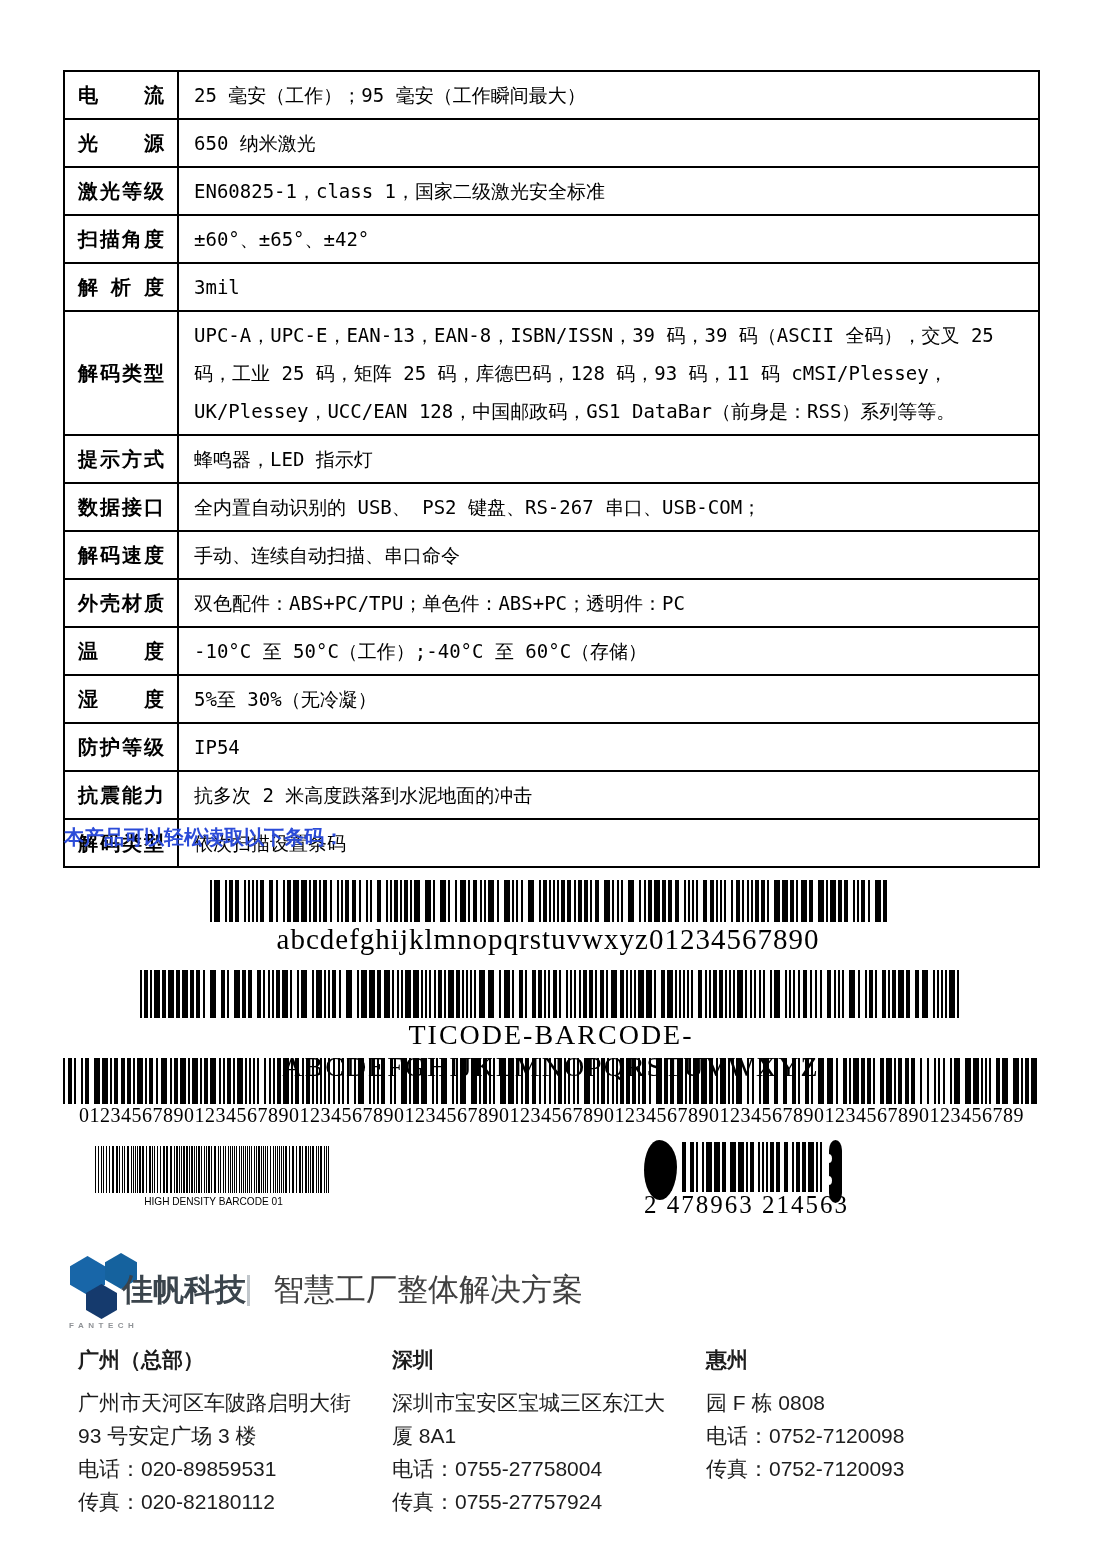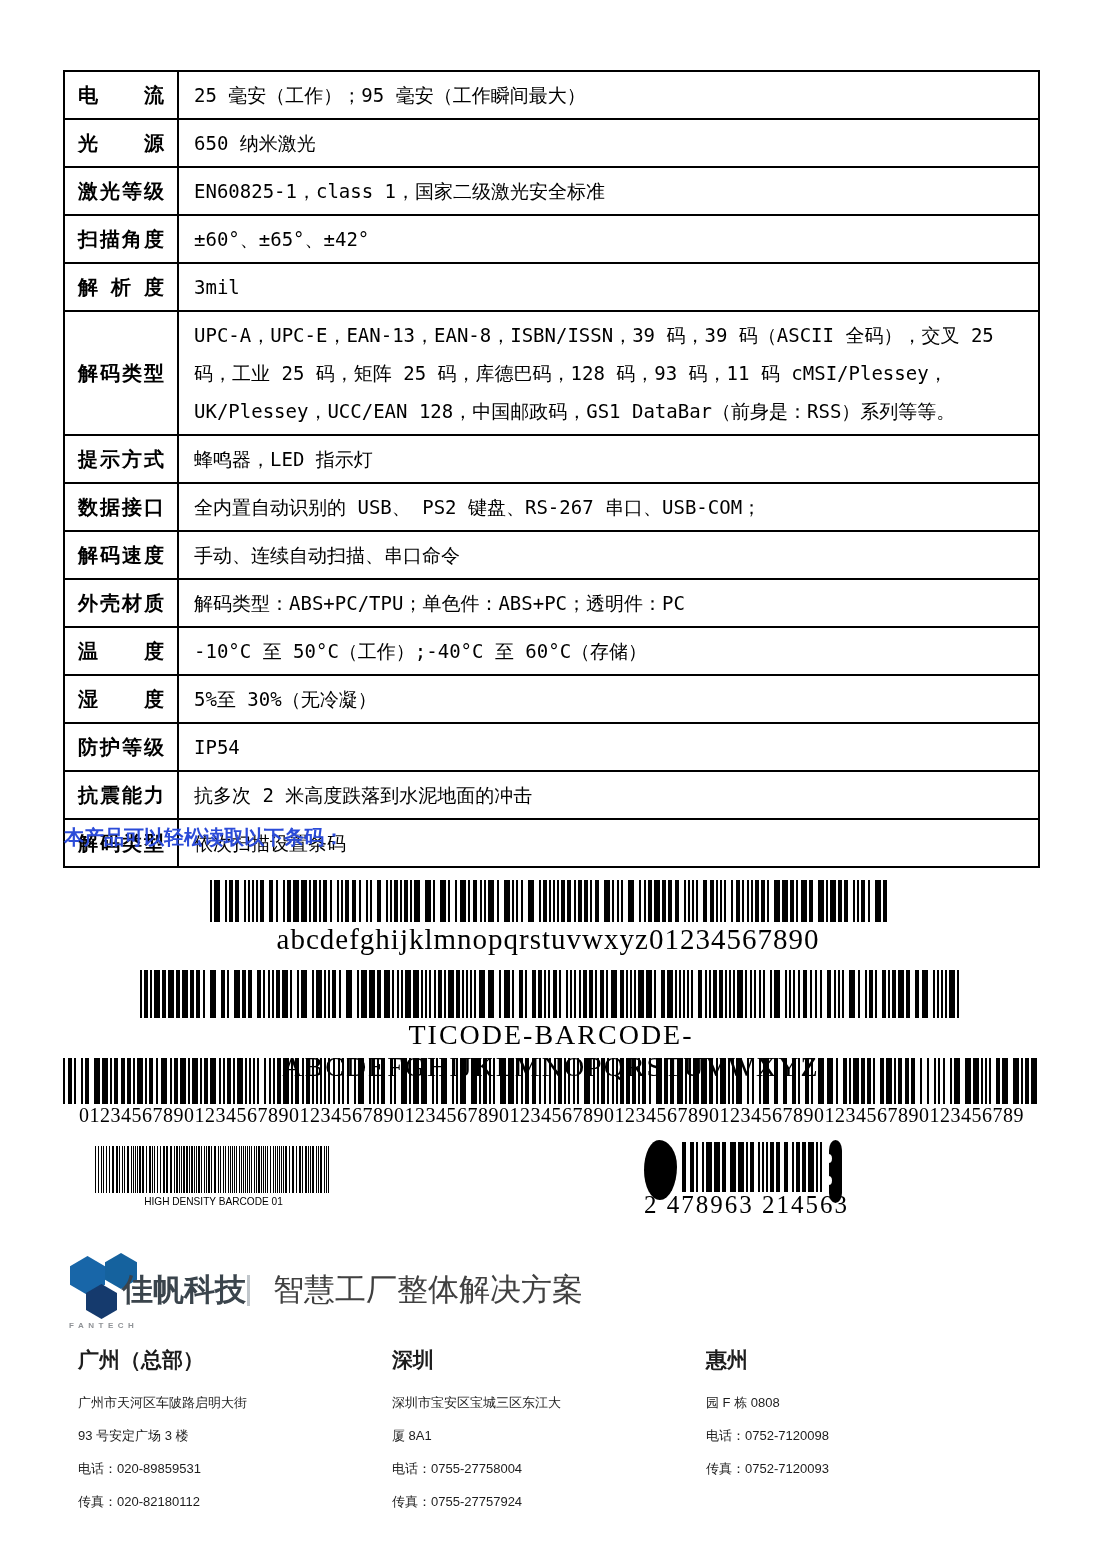--- a/index.html
+++ b/index.html
@@ -103,21 +103,21 @@
     position:absolute;left:273px;top:1269px;
     font-size:31px;font-weight:500;color:#404040;white-space:nowrap;
   }
   
   .offices{position:absolute;left:0;top:1346px;width:1102px;color:#1c1c1c;}
   .office{position:absolute;top:0;width:310px;}
   .office.o0{left:78px;}
   .office.o1{left:392px;}
   .office.o2{left:706px;}
   .office h3{margin:0 0 12px 0;font-size:21px;font-weight:bold;}
-  .office p{margin:0;font-size:13px;line-height:33px;}
+  .office p{margin:0;font-size:21px;line-height:33px;}
 </style>
 </head>
 <body>
 
 <div class="page">
 
   <div class="spec-table">
       <div class="spec-row regular">
         <div class="spec-label">
           <span>电流</span>
@@ -188,21 +188,21 @@
         </div>
         <div class="spec-value">
           <span>手动、连续自动扫描、串口命令</span>
         </div>
       </div>
       <div class="spec-row regular">
         <div class="spec-label">
           <span>外壳材质</span>
         </div>
         <div class="spec-value">
-          <span>解码类型：ABS+PC/TPU；单色件：ABS+PC；透明件：PC</span>
+          <span>双色配件：ABS+PC/TPU；单色件：ABS+PC；透明件：PC</span>
         </div>
       </div>
       <div class="spec-row regular">
         <div class="spec-label">
           <span>温度</span>
         </div>
         <div class="spec-value">
           <span>-10°C 至 50°C（工作）;-40°C 至 60°C（存储）</span>
         </div>
       </div>

